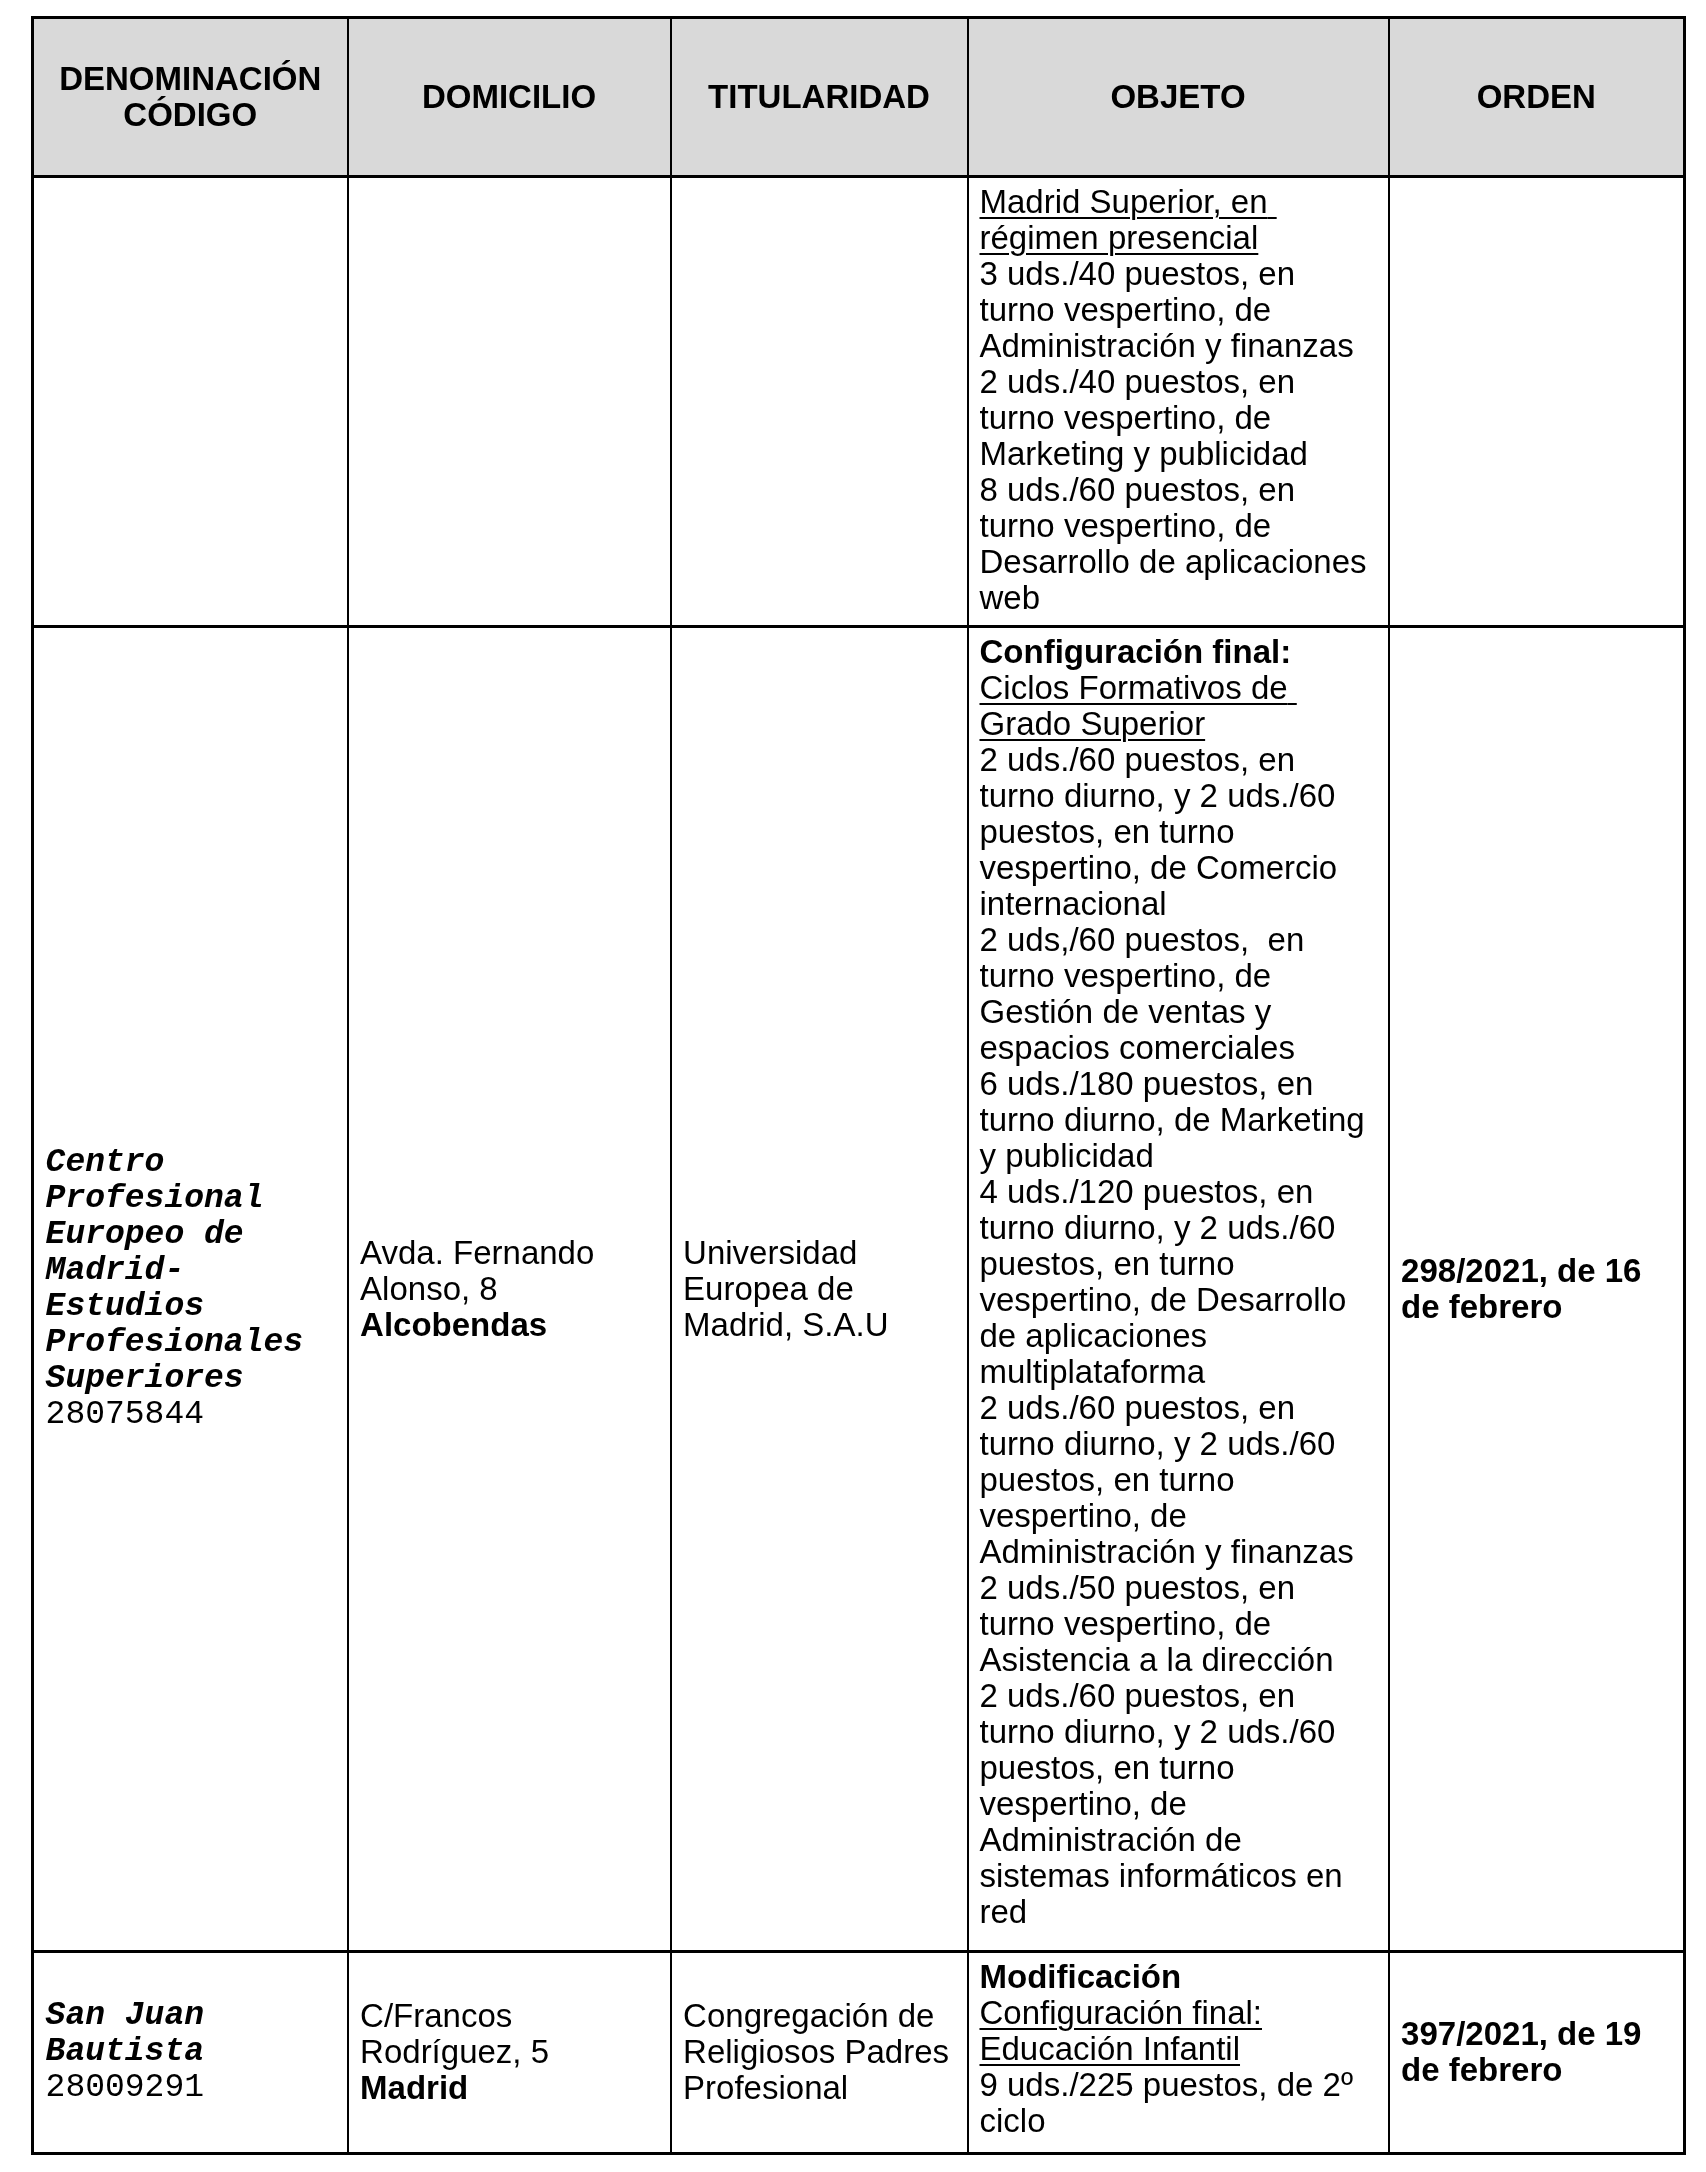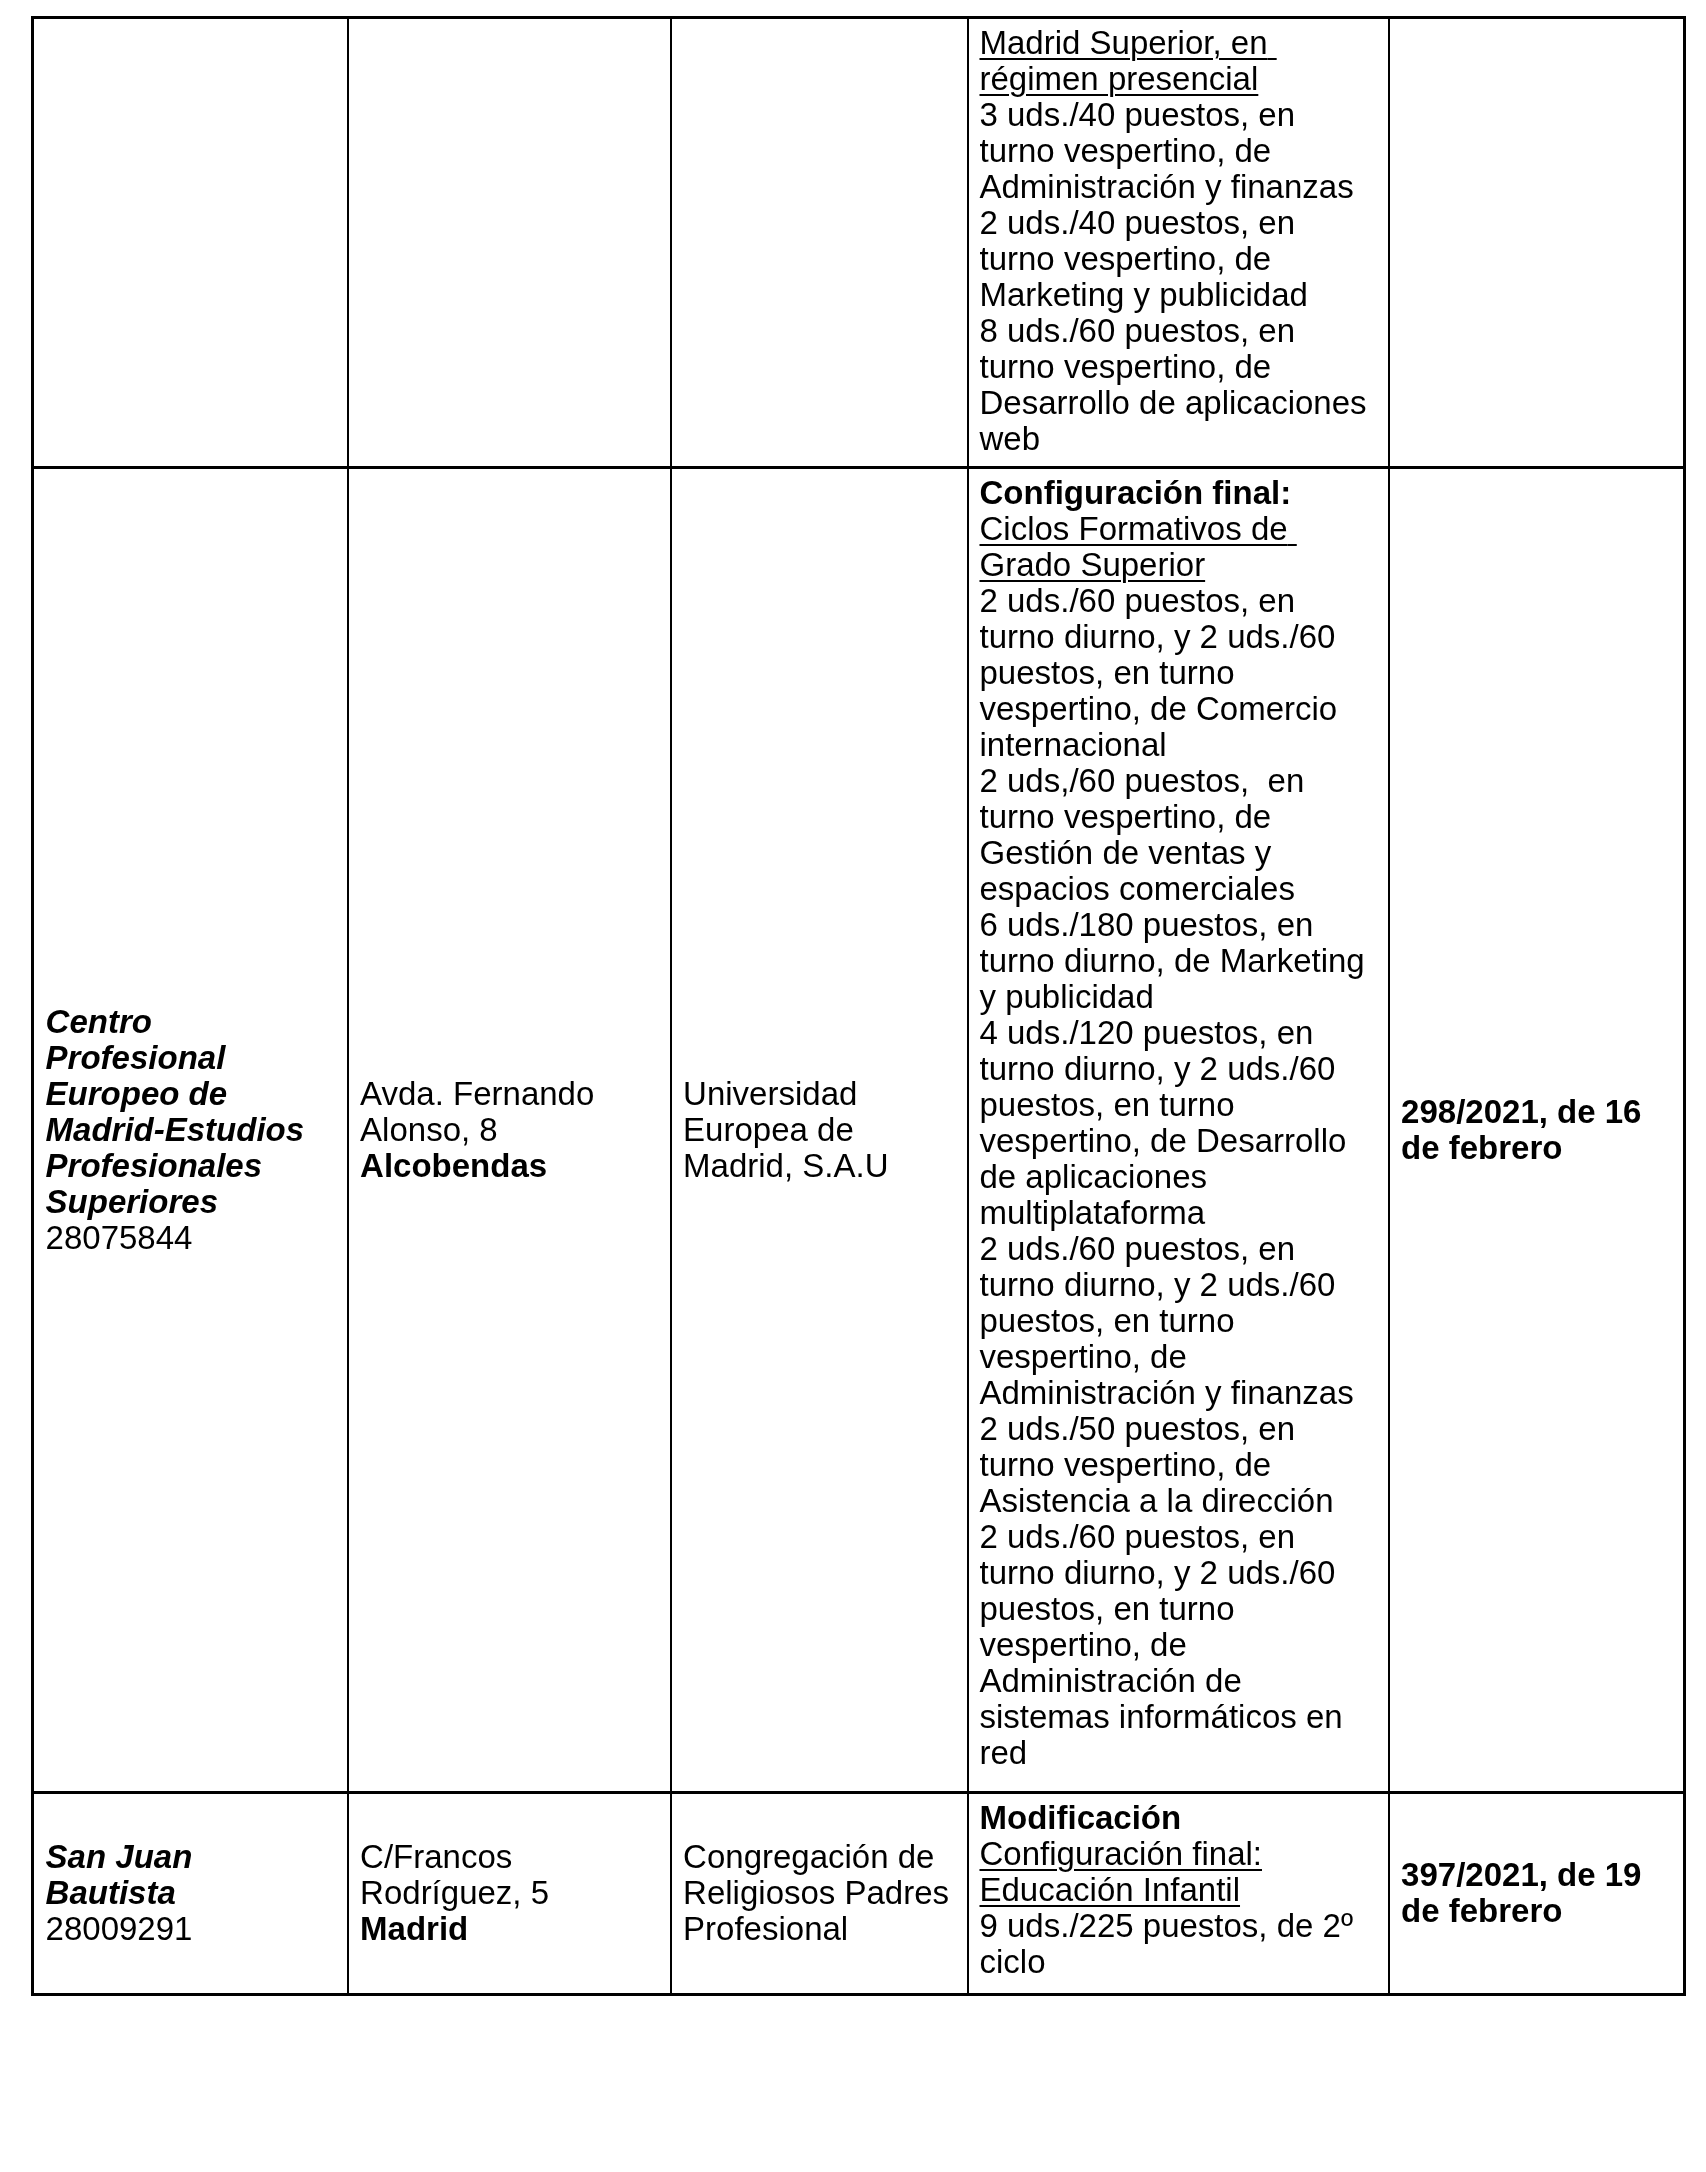--- a/index.html
+++ b/index.html
@@ -45,21 +45,21 @@
     background: #d9d9d9;
     font-weight: bold;
     text-align: center;
     vertical-align: middle;
     padding: 6.2px 15.5px;
   }
   tr.header-row { height: 159px; }
   tr.row-1 { height: 450px; }
   tr.row-2 { height: 1325px; }
   tr.row-3 { height: 202px; }
-  td.col-denominacion { padding: 6.2px 23px 6.2px 11.6px; }
+  td.col-denominacion { padding: 6.2px 23px 6.2px 11.6px; font-family: Liberation Mono, monospace; }
   td.col-domicilio    { padding: 6.2px 11.6px; }
   td.col-titularidad  { padding: 6.2px 11.6px; }
   td.col-objeto       { vertical-align: top; padding: 6.2px 18.6px 6.2px 11px; }
   td.col-orden        { padding: 6.2px 11.6px; font-weight: bold; }
   .para { white-space: pre-wrap; }
   .para.b { font-weight: bold; }
   .para.i { font-style: italic; }
   .para.u {
     text-decoration: underline;
     text-decoration-thickness: 2.3px;
@@ -72,20 +72,27 @@
 <div class="page">
   <table class="doc-table">
     <colgroup>
       <col class="c1">
         <col class="c2">
         <col class="c3">
         <col class="c4">
         <col class="c5">
     </colgroup>
     <tbody>
+      <tr class="header-row">
+        <th style="background: rgb(217, 217, 217);">DENOMINACIÓN CÓDIGO</th>
+        <th style="background: rgb(217, 217, 217);">DOMICILIO</th>
+        <th style="background: rgb(217, 217, 217);">TITULARIDAD</th>
+        <th style="background: rgb(217, 217, 217);">OBJETO</th>
+        <th style="background: rgb(217, 217, 217);">ORDEN</th>
+      </tr>
       <tr class="row-1">
         <td class="col-denominacion"></td>
         <td class="col-domicilio"></td>
         <td class="col-titularidad"></td>
         <td class="col-objeto">
             <div class="para u">Madrid Superior, en régimen presencial</div>
             <div class="para">3 uds./40 puestos, en turno vespertino, de Administración y finanzas</div>
             <div class="para">2 uds./40 puestos, en turno vespertino, de Marketing y publicidad</div>
             <div class="para">8 uds./60 puestos, en turno vespertino, de Desarrollo de aplicaciones web</div>
           </td>

